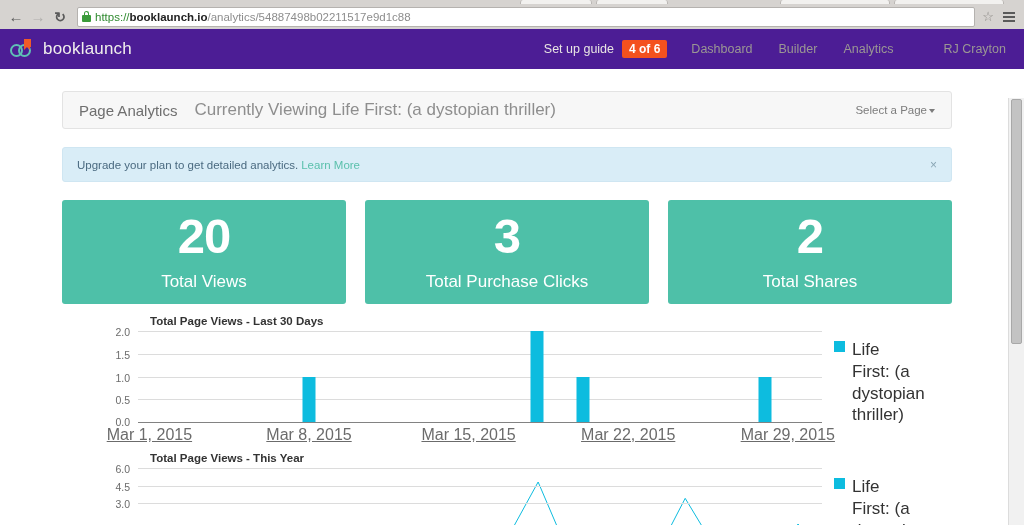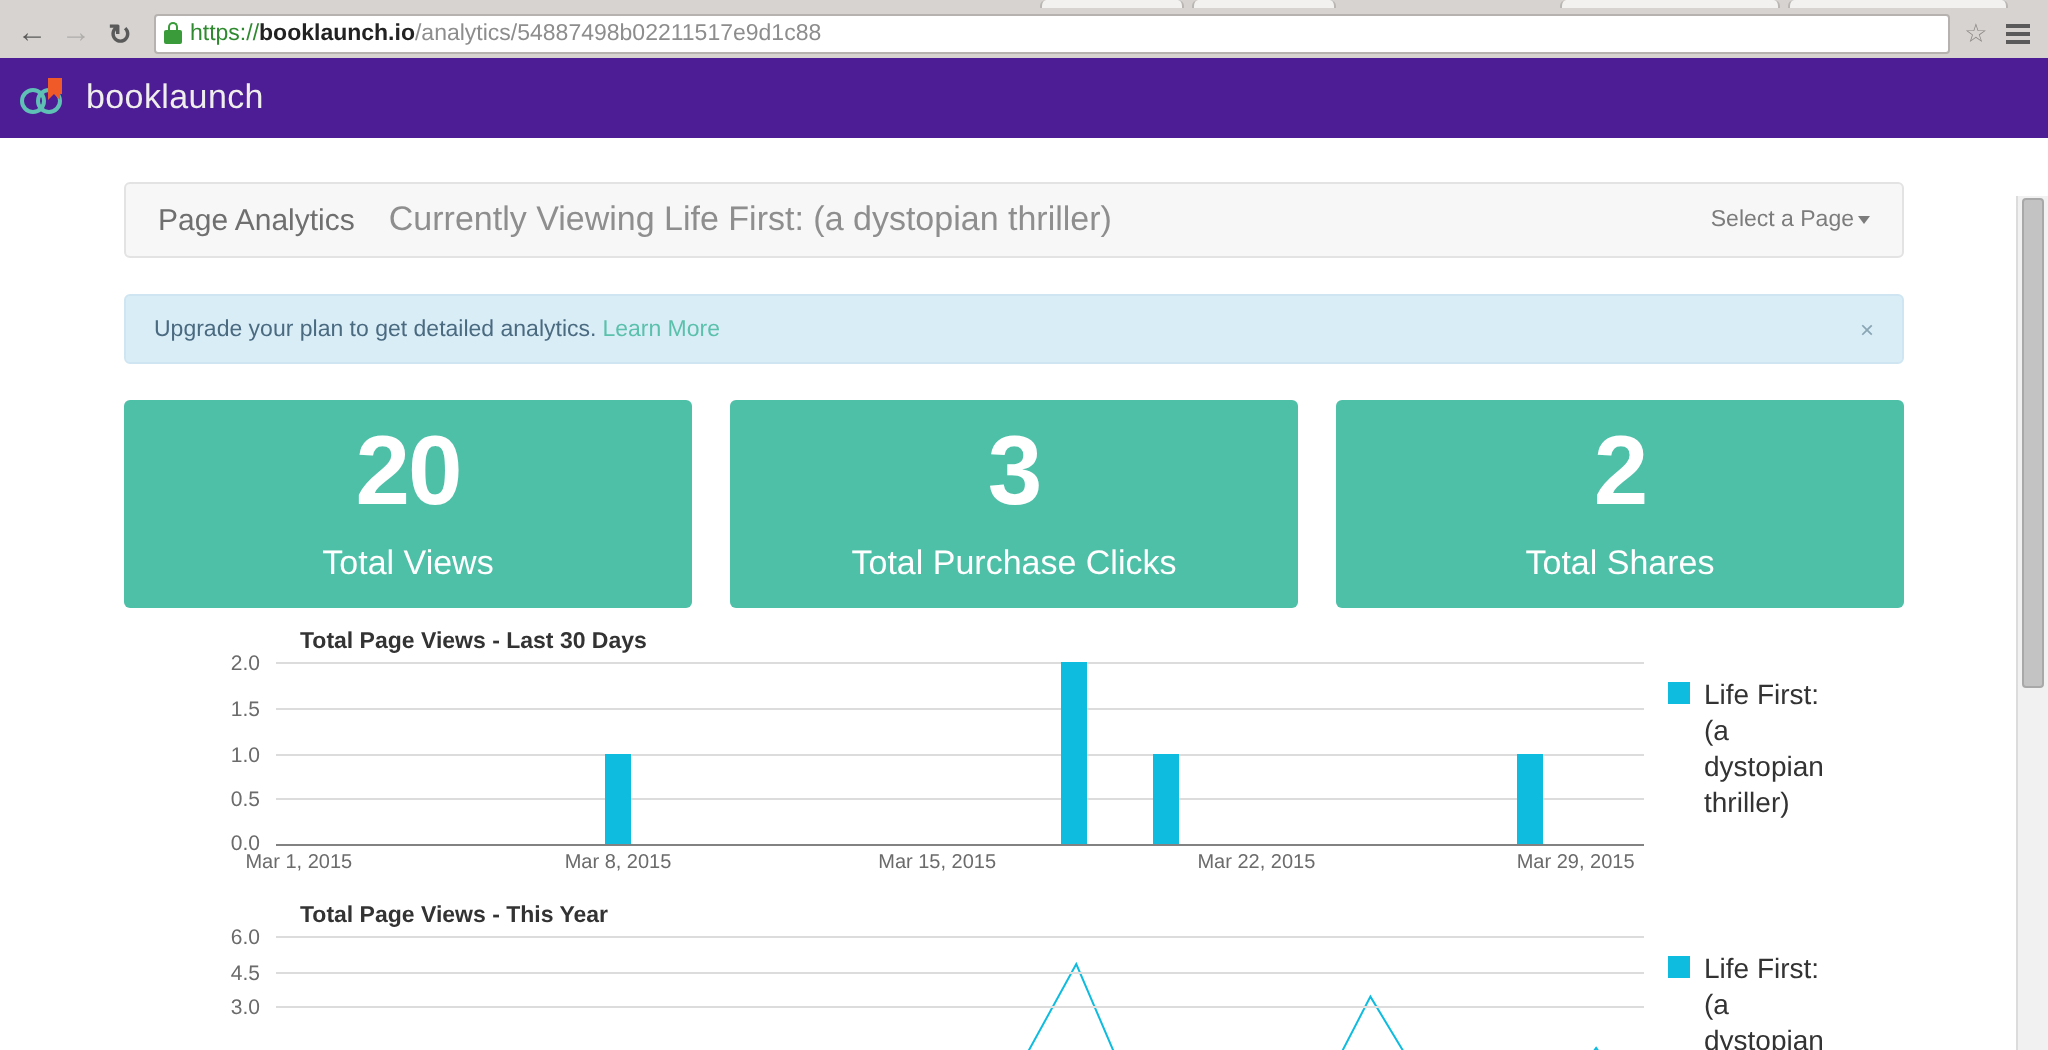--- a/index.html
+++ b/index.html
@@ -284,40 +284,41 @@
   .bar {
     position: absolute;
     bottom: 0;
     width: 13px;
     background: #0dbcdf;
     transform: translateX(-50%);
   }
   .xtick {
     position: absolute;
     top: calc(100% + 4px);
-    font-size: 10px;
+    font-size: 16px;
     color: #6b6b6b;
     transform: translateX(-50%);
     white-space: nowrap;
+    text-decoration: underline;
   }
   .legend {
     position: absolute;
     right: 0; top: 8px;
     width: 118px;
     display: flex;
     gap: 7px;
   }
   .legend-swatch {
     width: 11px; height: 11px;
     background: #0dbcdf;
     flex: 0 0 auto;
     margin-top: 2px;
   }
   .legend-label {
-    font-size: 14px;
+    font-size: 17px;
     color: #333;
     line-height: 1.28;
     width: 58px;
   }
   .line-svg { position: absolute; left: 0; top: 0; width: 100%; height: 100%; overflow: visible; }
 
   
   #scrollbar {
     position: absolute;
     right: 0; top: 29px;
@@ -367,20 +368,30 @@
 </div>
 
 <div id="app-navbar">
   <div class="brand">
     <span class="brand-mark">
       <span class="c1"></span>
         <span class="c2"></span>
         <span class="flag"></span>
     </span>
     <span class="brand-text">booklaunch</span>
+  </div>
+  <div class="nav-right">
+    <div class="setup-guide">
+      <span>Set up guide</span>
+      <span class="setup-badge">4 of 6</span>
+    </div>
+    <div class="nav-link">Dashboard</div>
+    <div class="nav-link">Builder</div>
+    <div class="nav-link">Analytics</div>
+    <div class="nav-link user">RJ Crayton</div>
   </div>
 </div>
 
 <div id="page-body">
   <div id="content">
 
     <div class="panel-head">
       <span class="panel-title">Page Analytics</span>
       <span class="panel-sub">Currently Viewing Life First: (a dystopian thriller)</span>
       <span class="select-page"><span>Select a Page</span><span class="caret"></span></span>

